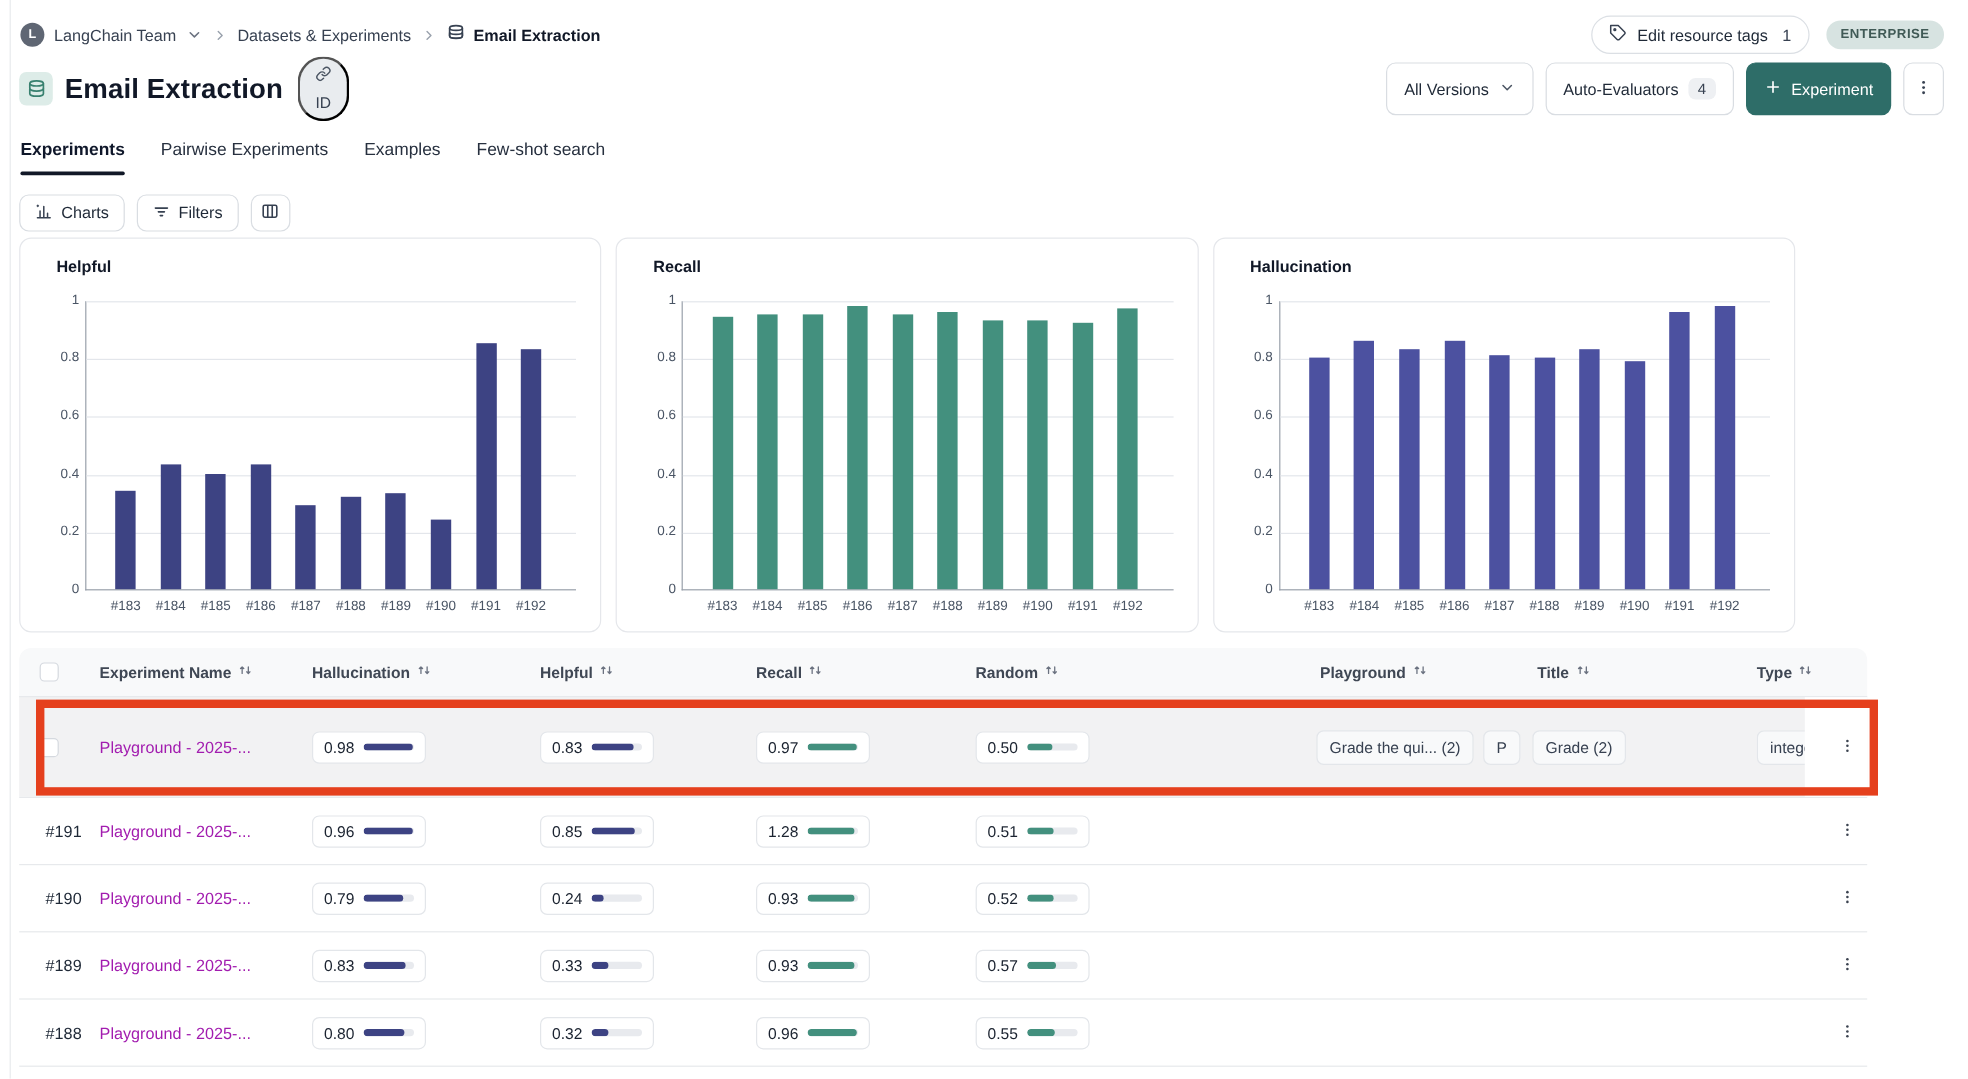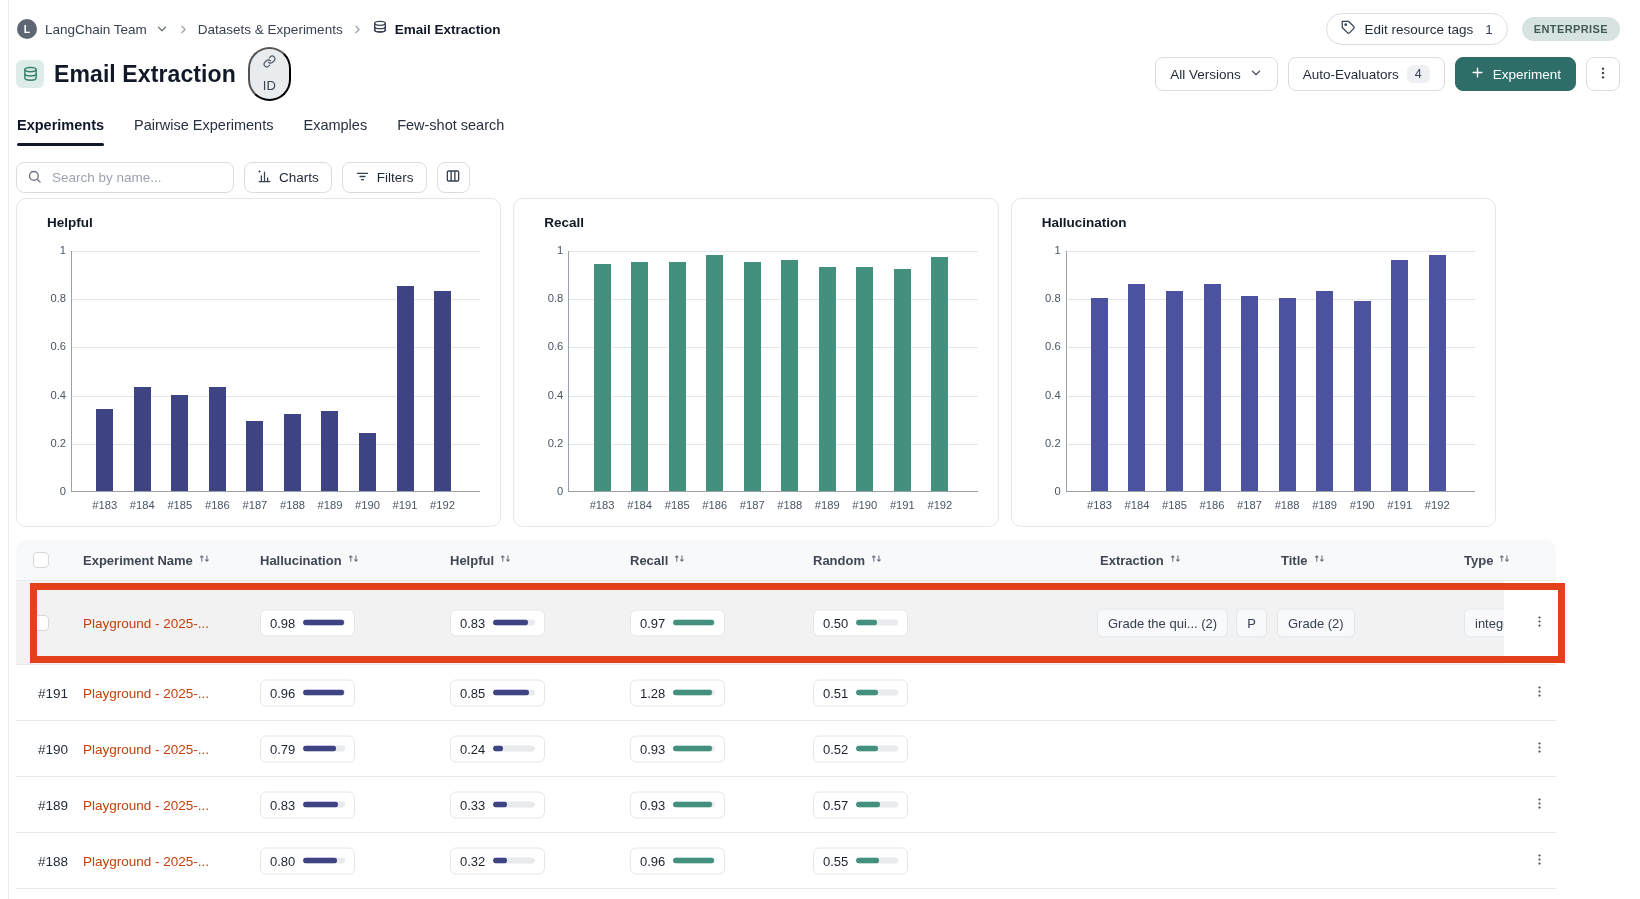--- a/index.html
+++ b/index.html
@@ -21,21 +21,21 @@
   .pill-btn { display:flex; align-items:center; gap:8px; border:1px solid #dbdfe4; border-radius:999px; background:#fff; padding:6px 14px; color:#1f2937; cursor:pointer; font-size:13.5px; }
   .pill-btn .count { color:#374151; margin-left:4px; }
   .plan-badge { background:#d7e3e1; color:#405a56; font-size:11px; font-weight:bold; letter-spacing:.4px; border-radius:999px; padding:6px 12px; }
 
   
   .title-row { position:absolute; top:56px; left:16px; right:20px; height:36px; display:flex; align-items:center; }
   .db-tile { width:28px; height:28px; border-radius:6px; background:#ddece8; color:#38806f; display:flex; align-items:center; justify-content:center; flex:0 0 auto; }
   .page-title { font-size:23px; font-weight:600; color:#111827; margin:0 12px 0 10px; letter-spacing:.1px; }
   .id-pill { display:flex; align-items:center; gap:7px; background:#e9ecef; border-radius:999px; padding:6px 13px; font-size:13px; color:#374151; cursor:pointer;flex-direction:column; }
   .title-actions { margin-left:auto; display:flex; align-items:center; gap:10px; }
-  .btn { display:flex; align-items:center; gap:8px; height:34px; padding:0 14px; border:1px solid #d9dde2; border-radius:8px; background:#fff; font-size:13.5px; color:#1f2937; cursor:pointer; }
+  .btn { display:flex; align-items:center; gap:8px; height:44px; padding:0 14px; border:1px solid #d9dde2; border-radius:8px; background:#fff; font-size:13.5px; color:#1f2937; cursor:pointer; }
   .btn .count-badge { background:#eef0f3; border-radius:6px; padding:2px 8px; font-size:12.5px; color:#374151; }
   .btn-primary { background:#2e6d68; border-color:#2e6d68; color:#fff; font-weight:500; }
   .btn-icon-only { width:34px; padding:0; justify-content:center; }
 
   
   .tabs-row { position:absolute; top:113px; left:17px; display:flex; gap:30px; }
   .tab { padding:4px 0 13px 0; font-size:14.5px; color:#27303f; cursor:pointer; position:relative; }
   .tab.active { color:#0f172a; font-weight:bold; }
   .tab.active::after { content:""; position:absolute; left:0; right:0; bottom:0; height:3px; background:#111827; border-radius:2px; }
 
@@ -60,21 +60,21 @@
 
   
   .table-wrap { position:absolute; top:540px; left:16px; width:1540px; bottom:0; }
   .t-head { height:40px; background:#f8f9fa; border-radius:10px 10px 0 0; position:relative; }
   .t-row { height:56px; position:relative; border-top:1px solid #e7e9ec; background:#fff; }
   .t-row.highlighted { height:84px; background:#f2f2f3; }
   .t-row.tail { height:10px; }
   .cell { position:absolute; top:50%; transform:translateY(-50%); z-index:2; }
   .hcell { display:flex; align-items:center; gap:5px; font-size:13px; font-weight:bold; color:#3f4754; }
   .rownum { font-size:13.5px; color:#1f2937; }
-  .expname { font-size:13.5px; color:#c2410c; }
+  .expname { font-size:13.5px; color:#a21caf; }
   .checkbox { width:16px; height:16px; border:1.5px solid #d5d9df; border-radius:4px; background:#fff; cursor:pointer; }
   .metric-chip { display:inline-flex; align-items:center; gap:8px; border:1px solid #e3e6ea; border-radius:6px; padding:5px 9px; background:#fff; }
   .metric-value { font-size:13px; color:#1b2330; }
   .metric-track { width:42px; height:6px; border-radius:3px; background:#e8eaee; overflow:hidden; }
   .metric-fill { display:block; height:100%; border-radius:3px; }
   .chip-soft { display:inline-block; border:1px solid #e3e6ea; border-radius:6px; padding:6px 10px; background:#f8f9fa; font-size:13px; color:#374151; white-space:nowrap; }
   .desc-chips { display:flex; gap:8px; align-items:center; }
   .type-clip { overflow:hidden; width:56px; }
   .kebab-btn { background:none; border:none; cursor:pointer; padding:4px; display:flex; }
   .row-end-backing { position:absolute; right:0; top:0; bottom:0; width:52px; background:#fff; z-index:3; }
@@ -183,29 +183,20 @@
 </div>
 
 <div class="tabs-row">
   <div class="tab active">Experiments</div>
   <div class="tab">Pairwise Experiments</div>
   <div class="tab">Examples</div>
   <div class="tab">Few-shot search</div>
 </div>
 
 <div class="toolbar-row">
-  <div class="search-box">
-    <span>
-      <svg width="15" height="15" viewBox="0 0 24 24" fill="none" stroke="#6b7280" stroke-width="2.2" stroke-linecap="round">
-          <circle cx="11" cy="11" r="7"></circle>
-          <path d="M21 21l-4.3-4.3"></path>
-        </svg>
-    </span>
-    <input type="text" placeholder="Search by name..." style="">
-  </div>
   <button class="btn-sm">
     <span>
       <svg width="15" height="15" viewBox="0 0 24 24" fill="none" stroke="#374151" stroke-width="2" stroke-linecap="round">
           <path d="M4 3v2M3 4h2" stroke-width="1.6"></path>
           <path d="M7 20V11M12 20V5M17 20v-6M3.5 20h17"></path>
         </svg>
     </span>
     <span>Charts</span>
   </button>
   <button class="btn-sm">
@@ -377,21 +368,21 @@
           </svg></span>
       </div>
       <div class="cell hcell" style="left: 797px;">
         <span>Random</span>
         <span><svg width="13" height="13" viewBox="0 0 24 24" fill="none" stroke="#6b7280" stroke-width="2" stroke-linecap="round" stroke-linejoin="round">
             <path d="M7 17V7M7 7L4.5 9.5M7 7l2.5 2.5"></path>
             <path d="M16.5 7v10M16.5 17L14 14.5M16.5 17l2.5-2.5"></path>
           </svg></span>
       </div>
       <div class="cell hcell" style="left: 1084px;">
-        <span>Extraction</span>
+        <span>Playground</span>
         <span><svg width="13" height="13" viewBox="0 0 24 24" fill="none" stroke="#6b7280" stroke-width="2" stroke-linecap="round" stroke-linejoin="round">
             <path d="M7 17V7M7 7L4.5 9.5M7 7l2.5 2.5"></path>
             <path d="M16.5 7v10M16.5 17L14 14.5M16.5 17l2.5-2.5"></path>
           </svg></span>
       </div>
       <div class="cell hcell" style="left: 1265px;">
         <span>Title</span>
         <span><svg width="13" height="13" viewBox="0 0 24 24" fill="none" stroke="#6b7280" stroke-width="2" stroke-linecap="round" stroke-linejoin="round">
             <path d="M7 17V7M7 7L4.5 9.5M7 7l2.5 2.5"></path>
             <path d="M16.5 7v10M16.5 17L14 14.5M16.5 17l2.5-2.5"></path>

